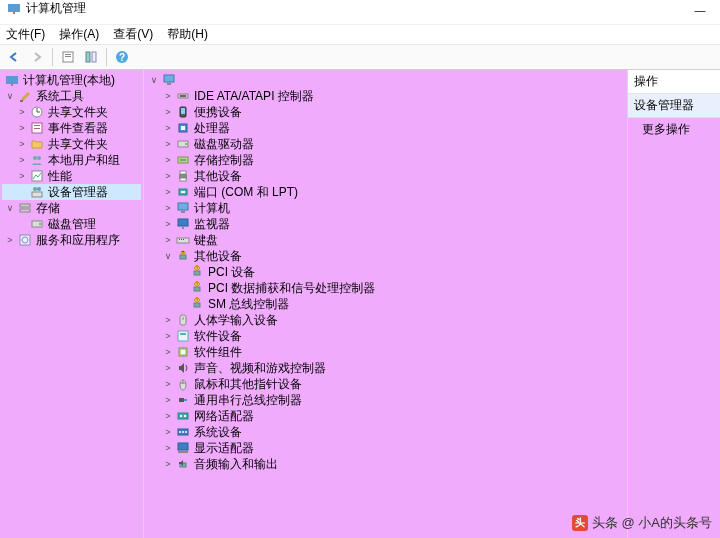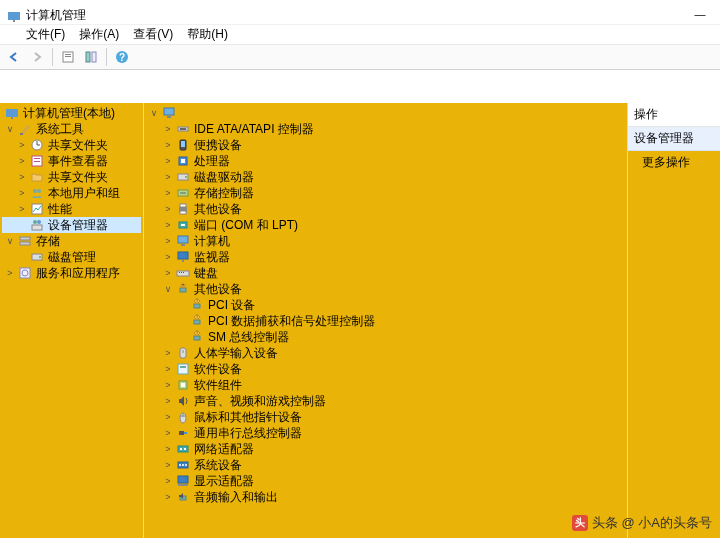--- a/index.html
+++ b/index.html
@@ -10,39 +10,39 @@
     background: #fff;
     color: #000;
     width: 720px;
     height: 538px;
     overflow: hidden;
     position: relative;
   }
   .titlebar {
     height: 24px;
     display: flex;
-    align-items: flex-end;
+    align-items: flex-start;
     padding: 0 6px;
     background: #fff;
   }
   .titlebar-icon {
     width: 16px; height: 16px; margin-right: 4px;
     display: inline-flex; align-items: center; justify-content: center;
   }
   .titlebar-text { flex: 1; }
   .win-control {
     width: 28px; height: 20px;
     display: inline-flex; align-items: center; justify-content: center;
     font-size: 11px;
   }
   .menubar {
     height: 20px;
     display: flex;
     align-items: center;
-    padding: 0 20px;
+    padding: 0 0;
     gap: 2px;
     border-top: 1px solid #f0f0f0;
   }
   .menubar span { padding: 1px 6px; }
   .toolbar {
     height: 26px;
     display: flex;
     align-items: center;
     padding: 0 4px;
     gap: 3px;
@@ -57,22 +57,21 @@
   }
   .tb-sep { width:1px; height:18px; background:#d0d0d0; margin:0 2px;}
   .content {
     display: flex;
     height: calc(538px - 24px - 20px - 26px);
   }
   .pane {
     overflow: auto;
     border-right: 1px solid #d8d8d8;
     padding: 2px;
-    background: #eab308;
-    margin-top: 33px;
+    background: #f0abfc;
   }
   .left-pane { width: 144px; flex-shrink:0;}
   .center-pane { flex: 1; }
   .right-pane { width: 92px; flex-shrink:0; border-right:none; padding:0;}
   .right-head {
     background:#fff; padding: 3px 6px; font-weight: normal;
     border-bottom:1px solid #e4e4e4;
   }
   .right-selhead {
     background:#e8f0fe; padding: 3px 6px; border-bottom:1px solid #d4e2f4;

